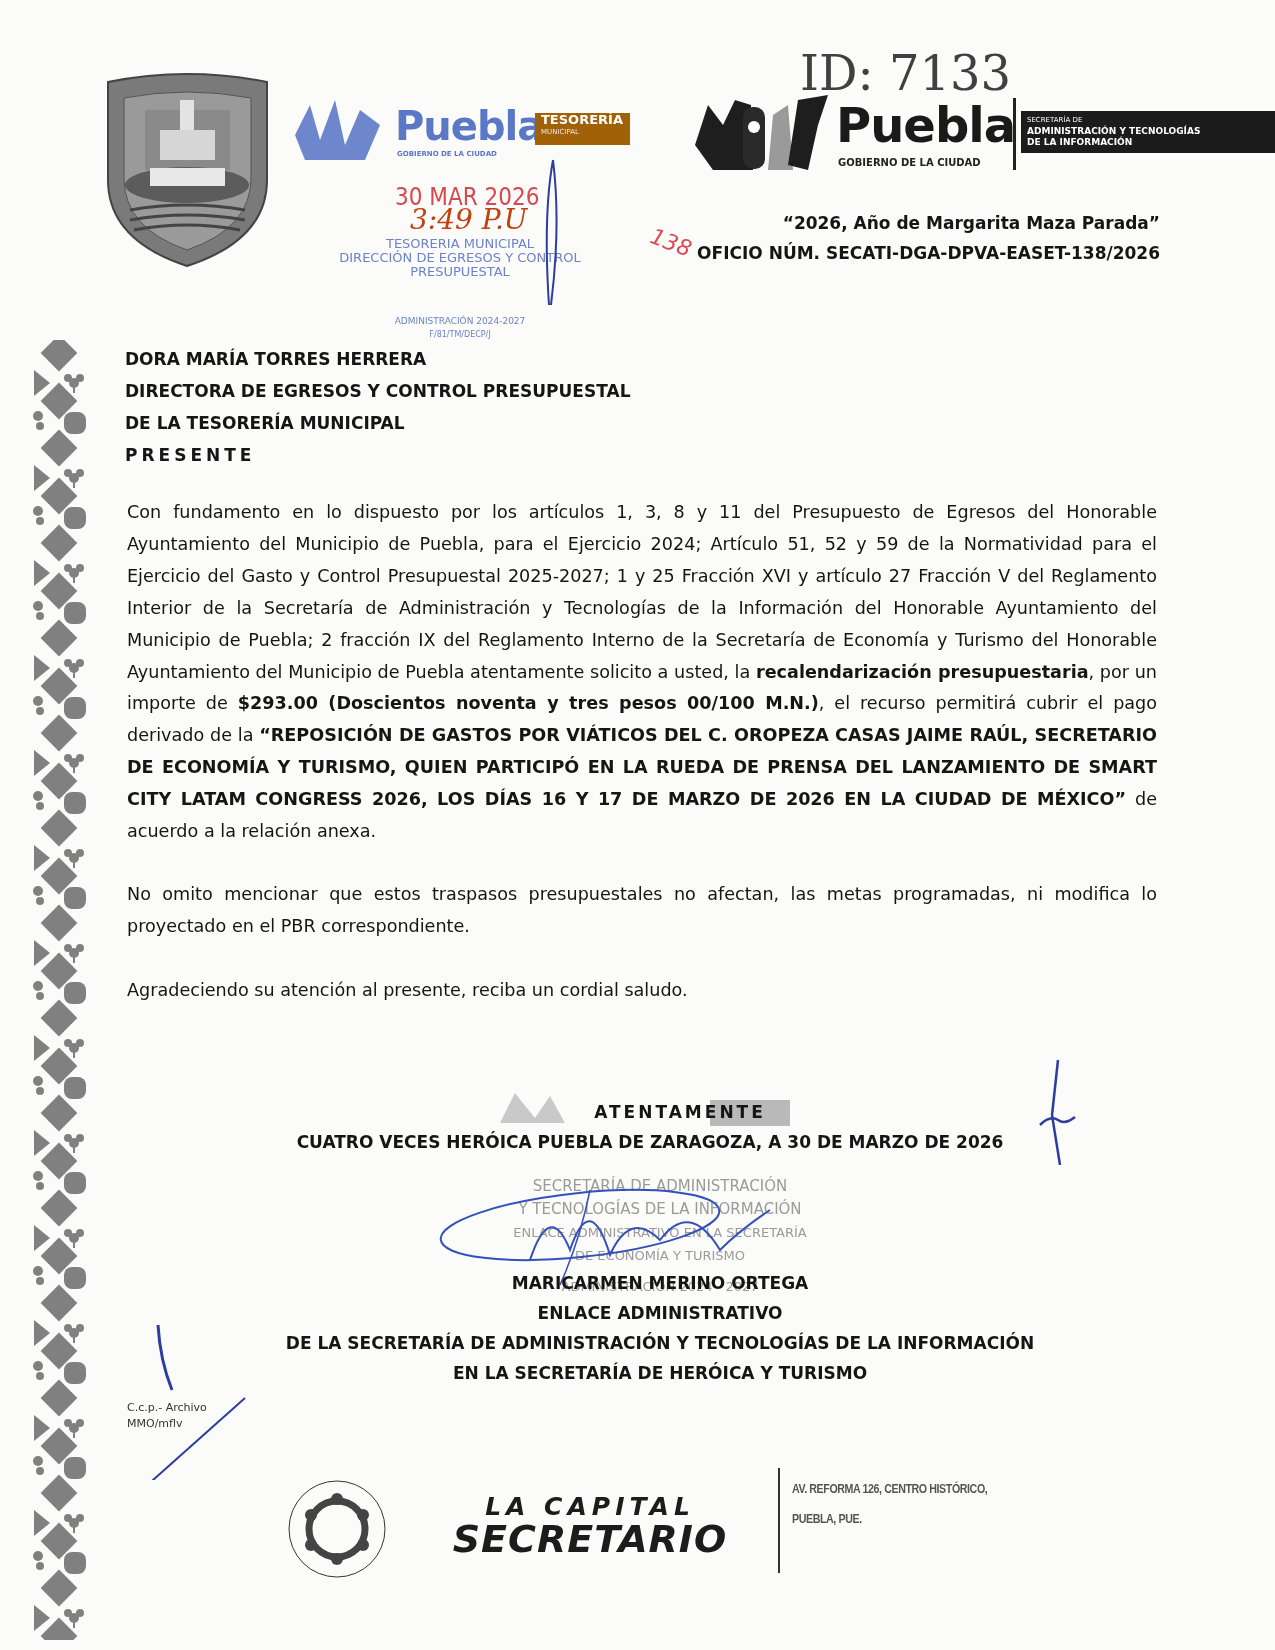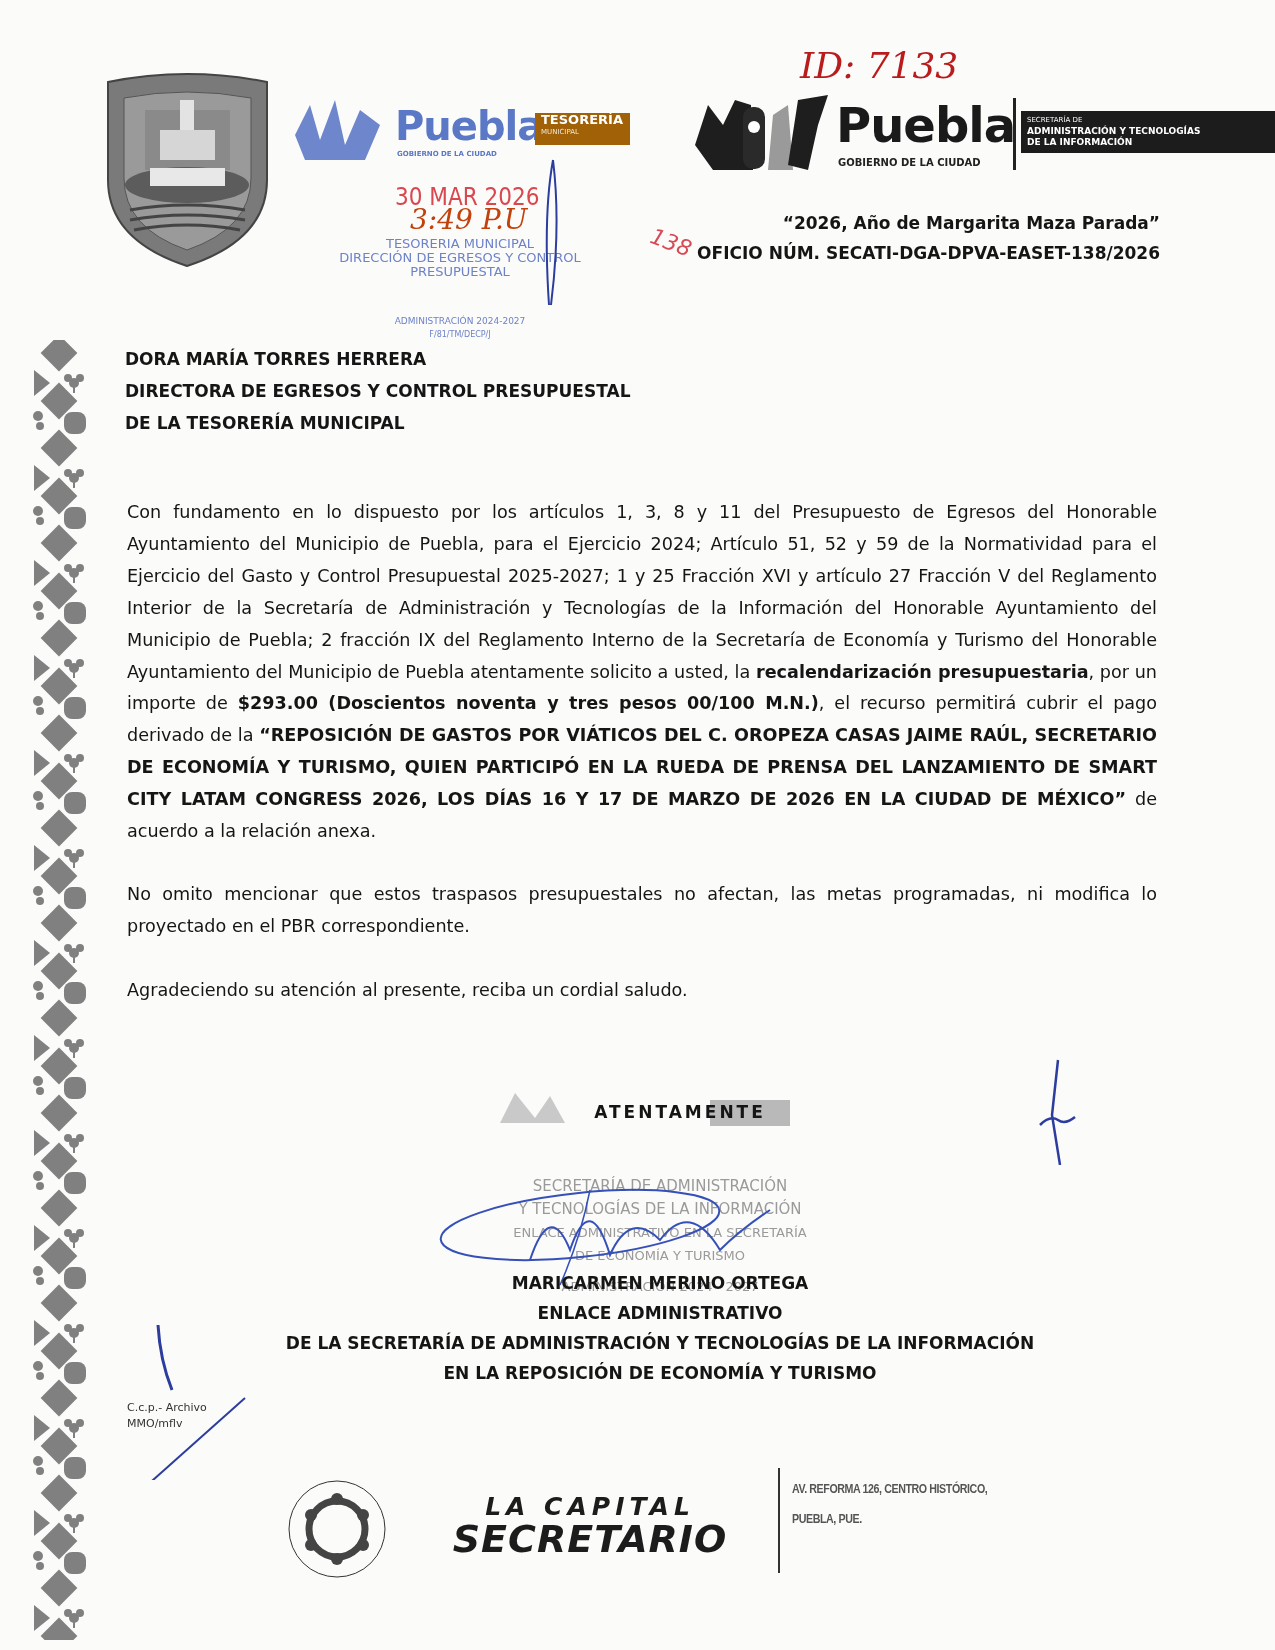--- a/index.html
+++ b/index.html
@@ -32,21 +32,21 @@
 
   .stamp-date { left: 395px; top: 183px; color: #d9474f; font-size: 24px; font-family: "DejaVu Sans Condensed", "DejaVu Sans", sans-serif; letter-spacing: 0px; }
   .stamp-time { left: 410px; top: 203px; color: #c2410c; font-size: 28px; font-family: "DejaVu Serif", serif; font-style: italic; }
   .stamp-lines { left: 315px; top: 237px; width: 290px; text-align: center; color: #6d82c8; line-height: 14px; }
   .stamp-lines .l1 { font-size: 13px; }
   .stamp-lines .l2 { font-size: 13px; }
   .stamp-lines .l3 { font-size: 13px; }
   .stamp-lines .l4 { font-size: 9px; margin-top: 35px; }
   .stamp-lines .l5 { font-size: 8px; }
 
-  .handwritten-id { left: 800px; top: 45px; font-size: 36px; color: #b91c1c; font-family: "DejaVu Serif", serif; font-style: italic; font-weight: normal; }
+  .handwritten-id { left: 800px; top: 45px; font-size: 48px; color: #404040; font-family: "DejaVu Serif", serif; font-weight: normal; }
 
   
   .sec-logo { left: 693px; top: 95px; width: 550px; height: 80px; }
   .sec-logo .word {
     position: absolute; left: 143px; top: 2px; font-size: 48px; font-weight: bold; color: #1a1a1a; letter-spacing: -1px;
   }
   .sec-logo .sub { position: absolute; left: 145px; top: 62px; font-size: 10px; font-weight: bold; color: #222; }
   .sec-logo .divider { position: absolute; left: 320px; top: 3px; width: 3px; height: 72px; background: #222; }
   .sec-logo .band {
     position: absolute; left: 328px; top: 16px; width: 260px; height: 42px; background: #1c1c1c; color: #fff;
@@ -183,35 +183,37 @@
 </div>
 
 <div class="abs motto">“2026, Año de Margarita Maza Parada”</div>
 <div class="abs oficio">OFICIO NÚM. SECATI-DGA-DPVA-EASET-138/2026</div>
 <div class="abs red-mark">138</div>
 
 <div class="abs addressee">
   <div>DORA MARÍA TORRES HERRERA</div>
   <div>DIRECTORA DE EGRESOS Y CONTROL PRESUPUESTAL</div>
   <div>DE LA TESORERÍA MUNICIPAL</div>
+  <div class="present">PRESENTE</div>
 </div>
 
 <div class="abs body">
   <p><span>Con fundamento en lo dispuesto por los artículos 1, 3, 8 y 11 del Presupuesto de Egresos del Honorable Ayuntamiento del Municipio de Puebla, para el Ejercicio 2024; Artículo 51, 52 y 59 de la Normatividad para el Ejercicio del Gasto y Control Presupuestal 2025-2027; 1 y 25 Fracción XVI y artículo 27 Fracción V del Reglamento Interior de la Secretaría de Administración y Tecnologías de la Información del Honorable Ayuntamiento del Municipio de Puebla; 2 fracción IX del Reglamento Interno de la Secretaría de Economía y Turismo del Honorable Ayuntamiento del Municipio de Puebla atentamente solicito a usted, la </span><b>recalendarización presupuestaria</b><span>, por un importe de </span><b>$293.00 (Doscientos noventa y tres pesos 00/100 M.N.)</b><span>, el recurso permitirá cubrir el pago derivado de la </span><b>“REPOSICIÓN DE GASTOS POR VIÁTICOS DEL C. OROPEZA CASAS JAIME RAÚL, SECRETARIO DE ECONOMÍA Y TURISMO, QUIEN PARTICIPÓ EN LA RUEDA DE PRENSA DEL LANZAMIENTO DE SMART CITY LATAM CONGRESS 2026, LOS DÍAS 16 Y 17 DE MARZO DE 2026 EN LA CIUDAD DE MÉXICO”</b><span> de acuerdo a la relación anexa.</span></p>
   <p>No omito mencionar que estos traspasos presupuestales no afectan, las metas programadas, ni modifica lo proyectado en el PBR correspondiente.</p>
   <p>Agradeciendo su atención al presente, reciba un cordial saludo.</p>
 </div>
 
 <svg class="abs faint-puebla" viewBox="0 0 300 40">
   <path d="M5 35 L20 5 L40 30 L55 8 L70 35 Z" fill="#a8a8a8" opacity=".6"></path>
   <rect x="215" y="12" width="80" height="26" fill="#9c9c9c" opacity=".7"></rect>
 </svg>
 
 <div class="abs closing">
   <div class="att">ATENTAMENTE</div>
+  <div>CUATRO VECES HERÓICA PUEBLA DE ZARAGOZA, A 30 DE MARZO DE 2026</div>
 </div>
 
 <svg class="abs right-sig" viewBox="0 0 50 110">
   <path d="M28 5 L22 60 L30 110 M10 70 Q20 60 28 65 Q35 70 45 62" stroke="#2c3d9e" stroke-width="2.5" fill="none"></path>
 </svg>
 
 <div class="abs faint-stamp">
   <div>SECRETARÍA DE ADMINISTRACIÓN</div>
   <div>Y TECNOLOGÍAS DE LA INFORMACIÓN</div>
   <div class="sm">ENLACE ADMINISTRATIVO EN LA SECRETARÍA</div>
@@ -222,21 +224,21 @@
 <svg class="abs sig-svg" viewBox="0 0 420 110">
   <ellipse cx="150" cy="45" rx="140" ry="32" stroke="#3550b8" stroke-width="2" fill="none" transform="rotate(-6 150 45)"></ellipse>
   <path d="M100 80 Q120 20 140 70 Q160 10 180 75 Q200 30 230 60 Q260 20 290 70 Q310 50 340 30" stroke="#3550b8" stroke-width="2" fill="none"></path>
   <path d="M160 10 Q150 60 130 105" stroke="#3550b8" stroke-width="1.5" fill="none"></path>
 </svg>
 
 <div class="abs sig-block">
   <div>MARICARMEN MERINO ORTEGA</div>
   <div>ENLACE ADMINISTRATIVO</div>
   <div>DE LA SECRETARÍA DE ADMINISTRACIÓN Y TECNOLOGÍAS DE LA INFORMACIÓN</div>
-  <div>EN LA REPOSICIÓN DE ECONOMÍA Y TURISMO</div>
+  <div>EN LA SECRETARÍA DE HERÓICA Y TURISMO</div>
 </div>
 
 <svg class="abs ccp-slash" viewBox="0 0 120 160">
   <path d="M8 5 Q10 40 22 70" stroke="#2c3d9e" stroke-width="3" fill="none"></path>
   <path d="M95 78 L-25 185" stroke="#2c3d9e" stroke-width="2" fill="none"></path>
 </svg>
 
 <div class="abs ccp">
   <div>C.c.p.- Archivo</div>
   <div>MMO/mflv</div>

